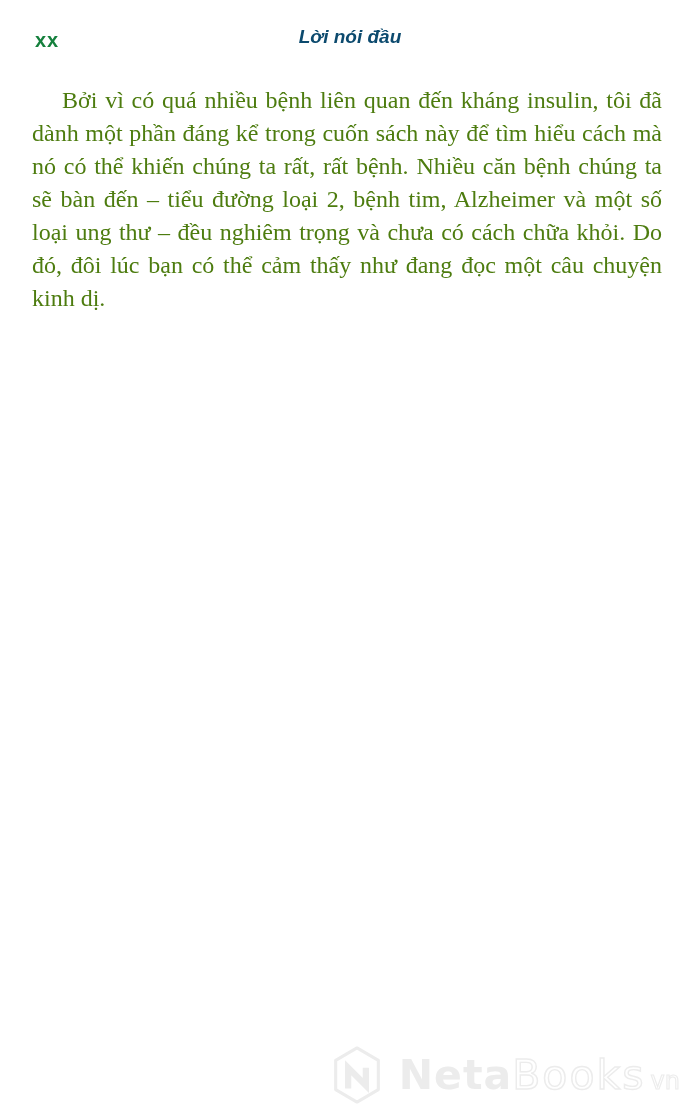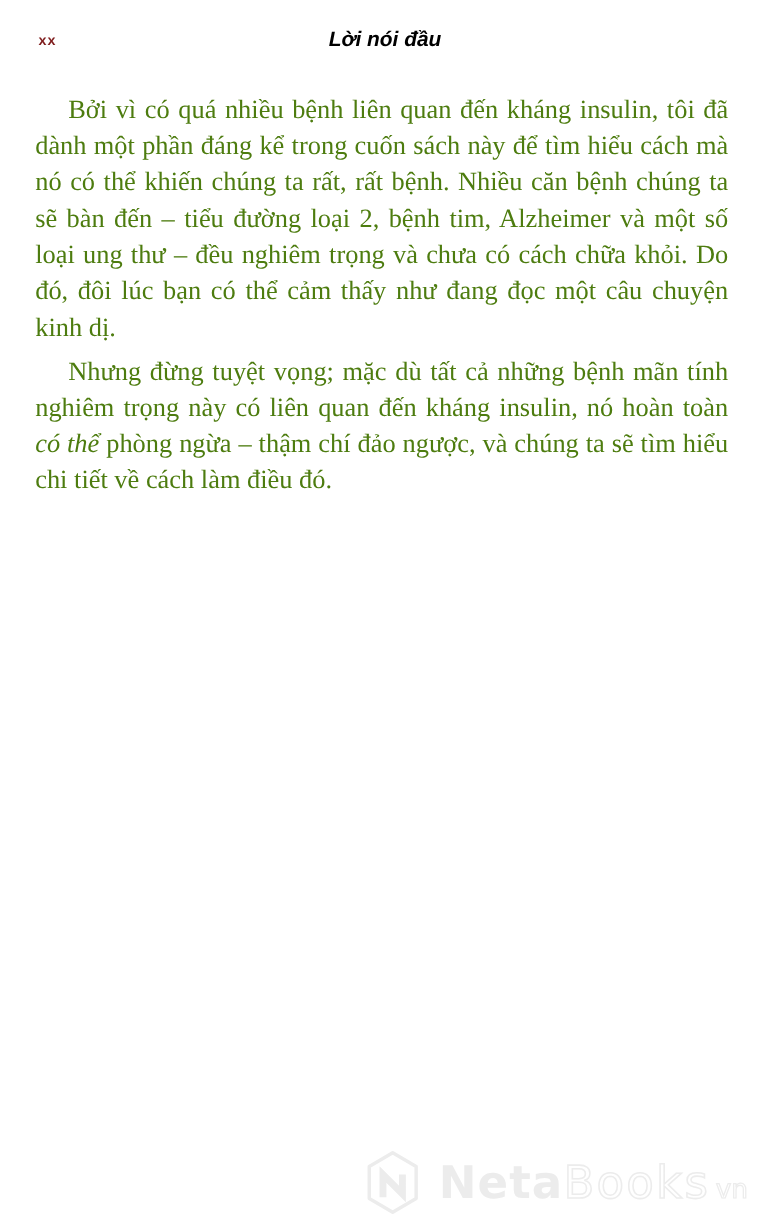--- a/index.html
+++ b/index.html
@@ -22,32 +22,32 @@
     left: 0;
     width: 100%;
     height: 26px;
   }
   .page-num {
     position: absolute;
     left: 35px;
     top: 3px;
     font-family: "Liberation Sans", sans-serif;
     font-weight: bold;
-    font-size: 13px;
+    font-size: 20px;
     letter-spacing: 1px;
-    color: #7f1d1d;
+    color: #15803d;
   }
   .head-title {
     display: block;
     text-align: center;
     font-family: "Liberation Sans", sans-serif;
     font-style: italic;
     font-weight: bold;
     font-size: 19px;
-    color: #000000;
+    color: #0c4a6e;
   }
   
   .body-text {
     position: absolute;
     top: 84px;
     left: 32px;
     width: 630px;
   }
   .para {
     margin: 0 0 7px 0;
@@ -99,21 +99,20 @@
 <div class="page">
 
   <header class="running-head">
     <span class="page-num">xx</span>
     <span class="head-title">Lời nói đầu</span>
   </header>
 
   <main class="body-text">
     <p class="para"><span>Bởi vì có quá nhiều bệnh liên quan đến kháng insulin, tôi đã dành một phần đáng kể trong cuốn sách này để tìm hiểu cách mà nó có thể khiến chúng ta rất, rất bệnh. Nhiều căn bệnh chúng ta sẽ bàn đến – tiểu đường loại 2, bệnh tim, Alzheimer và một số loại ung thư – đều nghiêm trọng và chưa có cách chữa khỏi. Do đó, đôi lúc bạn có thể cảm thấy như đang đọc một câu chuyện kinh dị.</span></p>
 
-    <p class="para"><span>Nhưng đừng tuyệt vọng; mặc dù tất cả những bệnh mãn tính nghiêm trọng này có liên quan đến kháng insulin, nó hoàn toàn </span><em class="emph">có thể</em><span> phòng ngừa – thậm chí đảo ngược, và chúng ta sẽ tìm hiểu chi tiết về cách làm điều đó.</span></p>
 
   </main>
 
   <div class="watermark">
     <svg class="wm-logo" width="52" height="62" viewBox="0 0 100 112" aria-hidden="true">
       <path d="M50 4 L91 28 L91 84 L50 108 L9 84 L9 28 Z" fill="none" stroke="#ececec" stroke-width="6" stroke-linejoin="round"></path>
       <path d="M33 76 L33 42 L67 76 L67 48" fill="none" stroke="#ececec" stroke-width="12" stroke-linejoin="miter" stroke-linecap="square"></path>
     </svg>
     <span class="wm-text"><span class="wm-neta">Neta</span><span class="wm-books">Books</span><span class="wm-vn">vn</span></span>
   </div>

